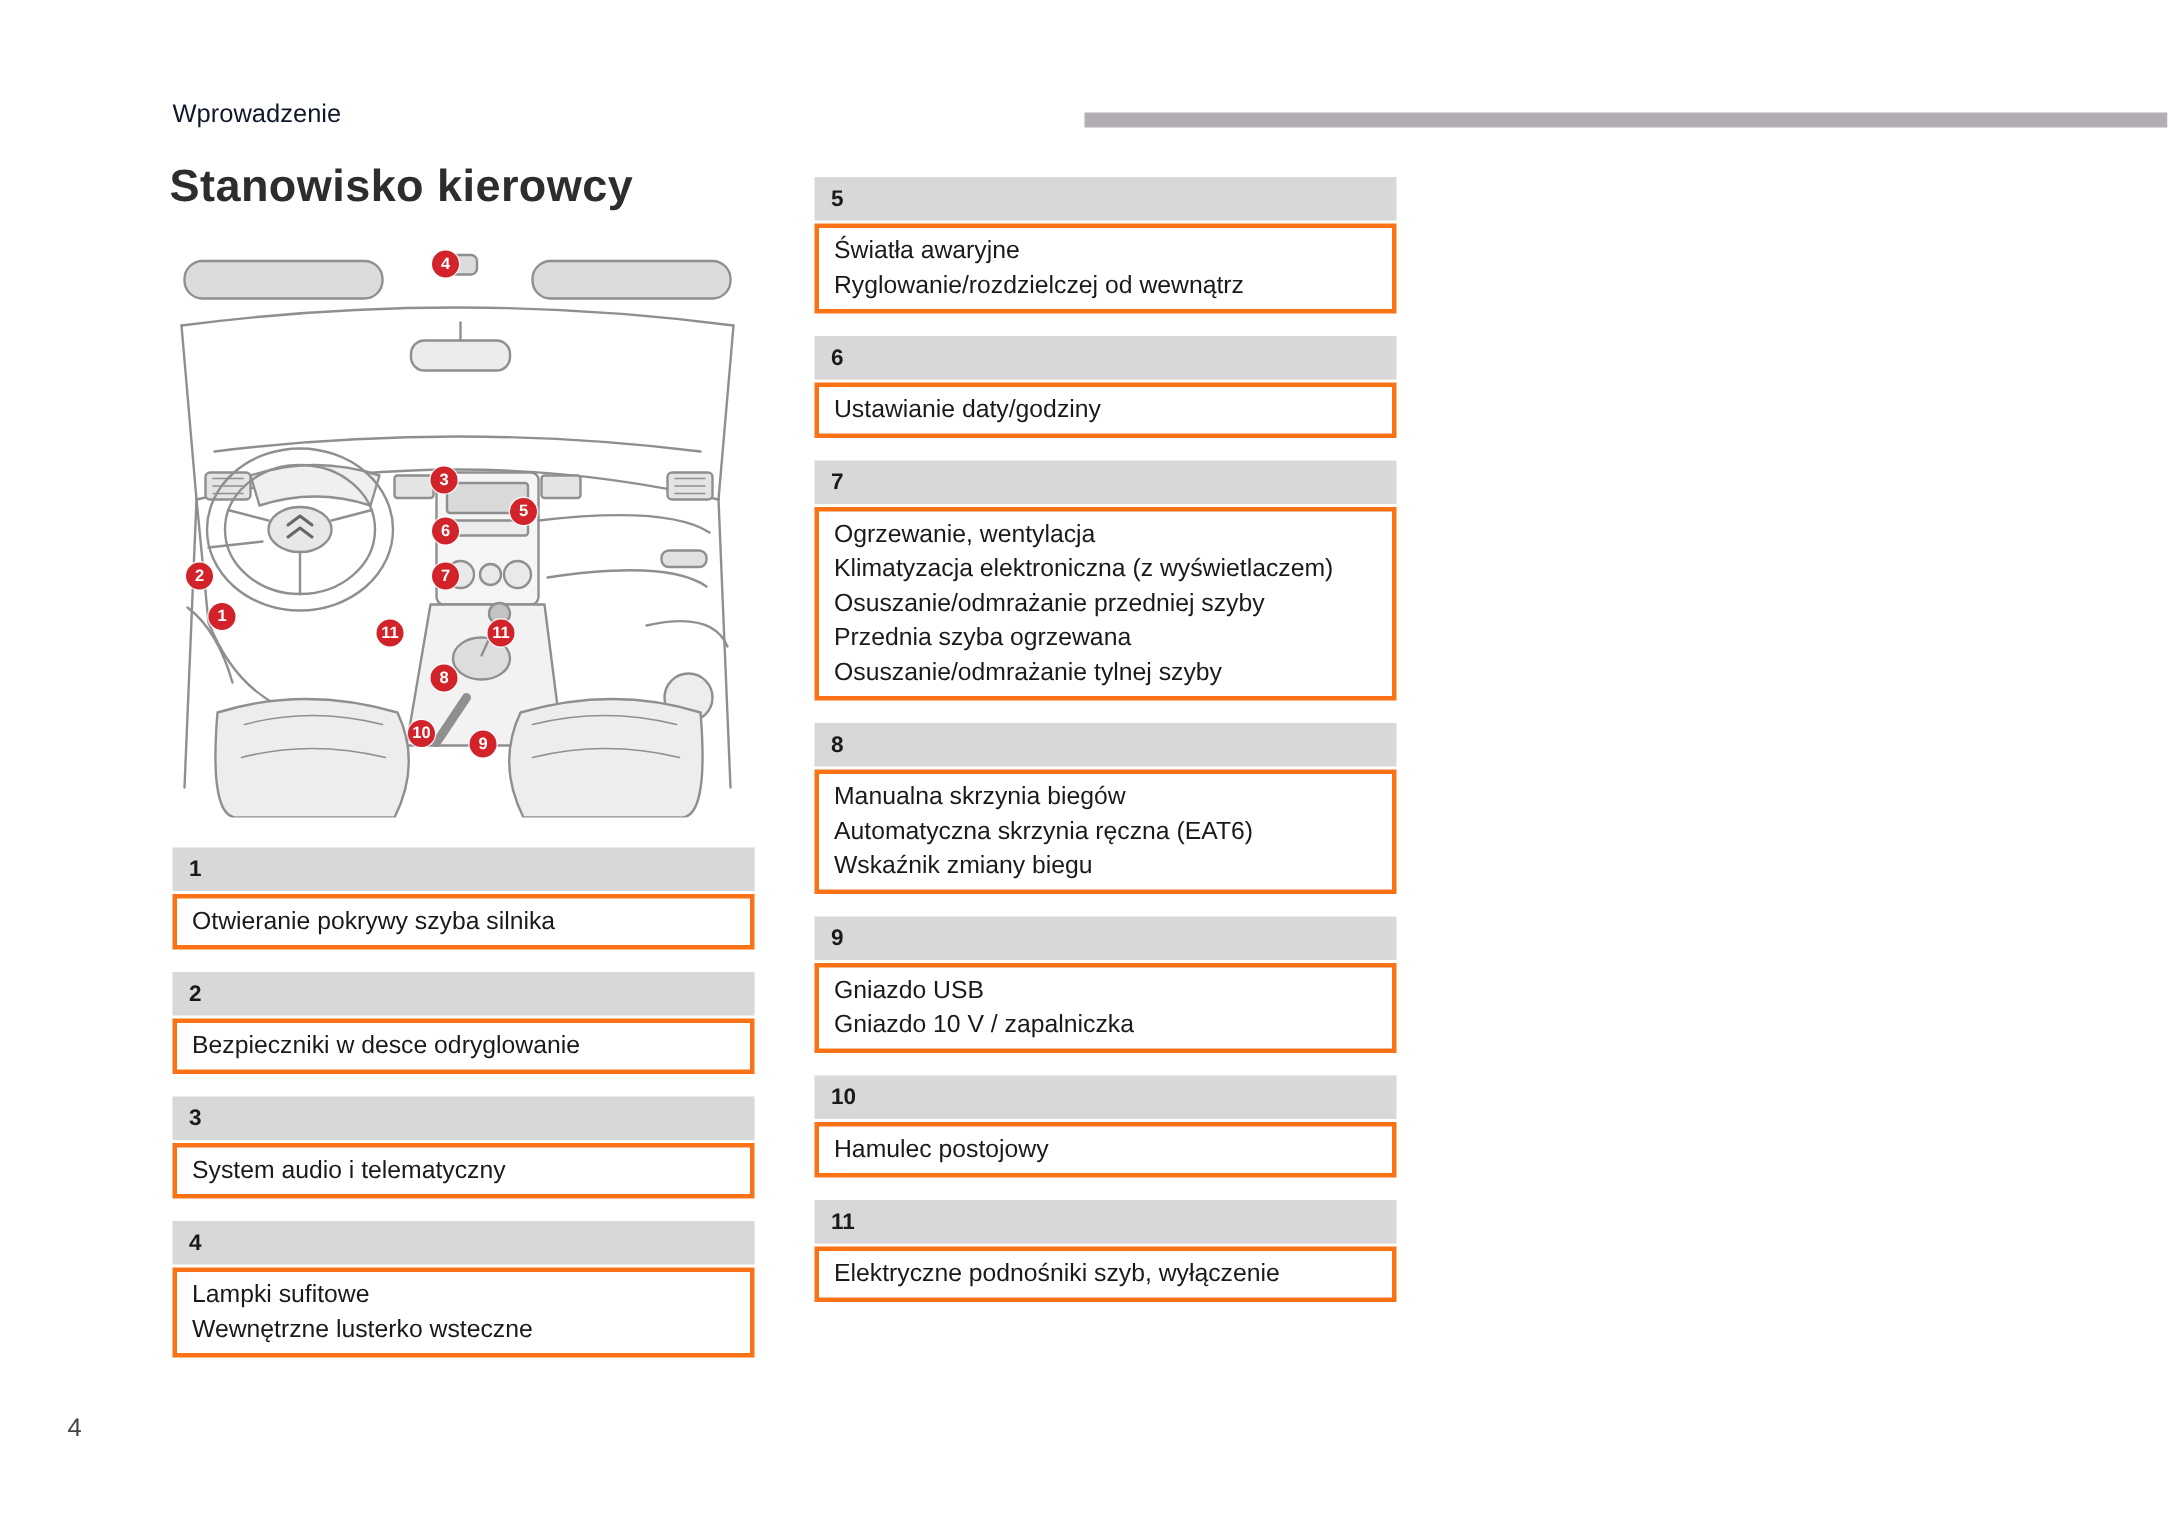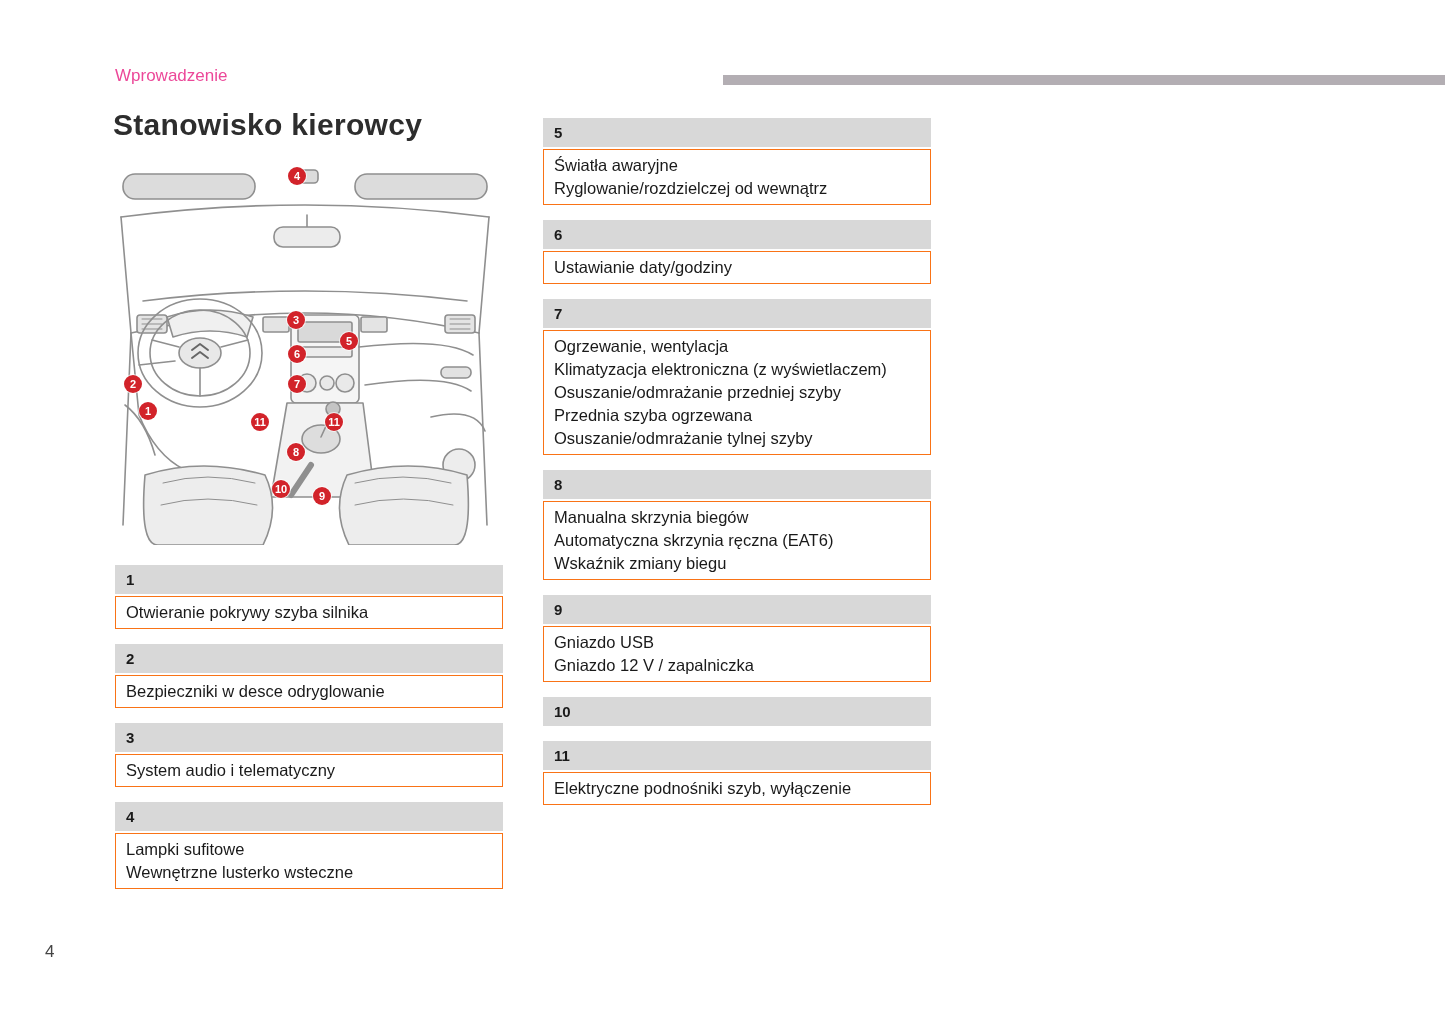--- a/index.html
+++ b/index.html
@@ -6,21 +6,21 @@
   html,body { width:1445px; height:1019px; }
   body {
     position:relative;
     background:#ffffff;
     font-family:"Liberation Sans", sans-serif;
     color:#1a1a1a;
     overflow:hidden;
   }
   .breadcrumb {
     position:absolute; left:115px; top:66px;
-    font-size:17px; color:#ec4899;
+    font-size:17px; color:#0f172a;
   }
   .accent-bar {
     position:absolute; left:723px; right:0; top:75px; height:10px;
     background:var(--accent-bar, #b3aeb3);
   }
   .page-title {
     position:absolute; left:113px; top:108px;
     font-size:30px; font-weight:700; color:#2d2d2d; letter-spacing:0.3px;
   }
   .illustration {
@@ -38,21 +38,21 @@
     position:absolute; display:flex; flex-direction:column; gap:15px; width:388px;
   }
   #legend-left  { left:115px; top:565px; }
   #legend-right { left:543px; top:118px; }
   .legend-table { width:100%; }
   .legend-header {
     background:var(--header-bg, #d8d8d8);
     font-weight:bold; font-size:15px; padding:6px 11px; color:#1a1a1a;
   }
   .legend-body {
-    border:1px solid #f97316; margin-top:2px;
+    border:3px solid #f97316; margin-top:2px;
     padding:4px 10px; font-size:16.5px;
   }
   .legend-line { line-height:23px; }
   .page-number {
     position:absolute; left:45px; top:942px;
     font-size:17px; color:#454545;
   }
 </style>
 </head>
 <body>
@@ -208,26 +208,29 @@
         <div class="legend-line">Manualna skrzynia biegów</div>
         <div class="legend-line">Automatyczna skrzynia ręczna (EAT6)</div>
         <div class="legend-line">Wskaźnik zmiany biegu</div>
       </div>
   </div>
 
   <div class="legend-table">
     <div class="legend-header">9</div>
     <div class="legend-body">
         <div class="legend-line">Gniazdo USB</div>
-        <div class="legend-line">Gniazdo 12 V / zapalniczka</div>
+        <div class="legend-line">Gniazdo 10 V / zapalniczka</div>
       </div>
   </div>
 
   <div class="legend-table">
     <div class="legend-header">10</div>
+    <div class="legend-body">
+        <div class="legend-line">Hamulec postojowy</div>
+      </div>
   </div>
 
   <div class="legend-table">
     <div class="legend-header">11</div>
     <div class="legend-body">
         <div class="legend-line">Elektryczne podnośniki szyb, wyłączenie</div>
       </div>
   </div>
 </div>
 

